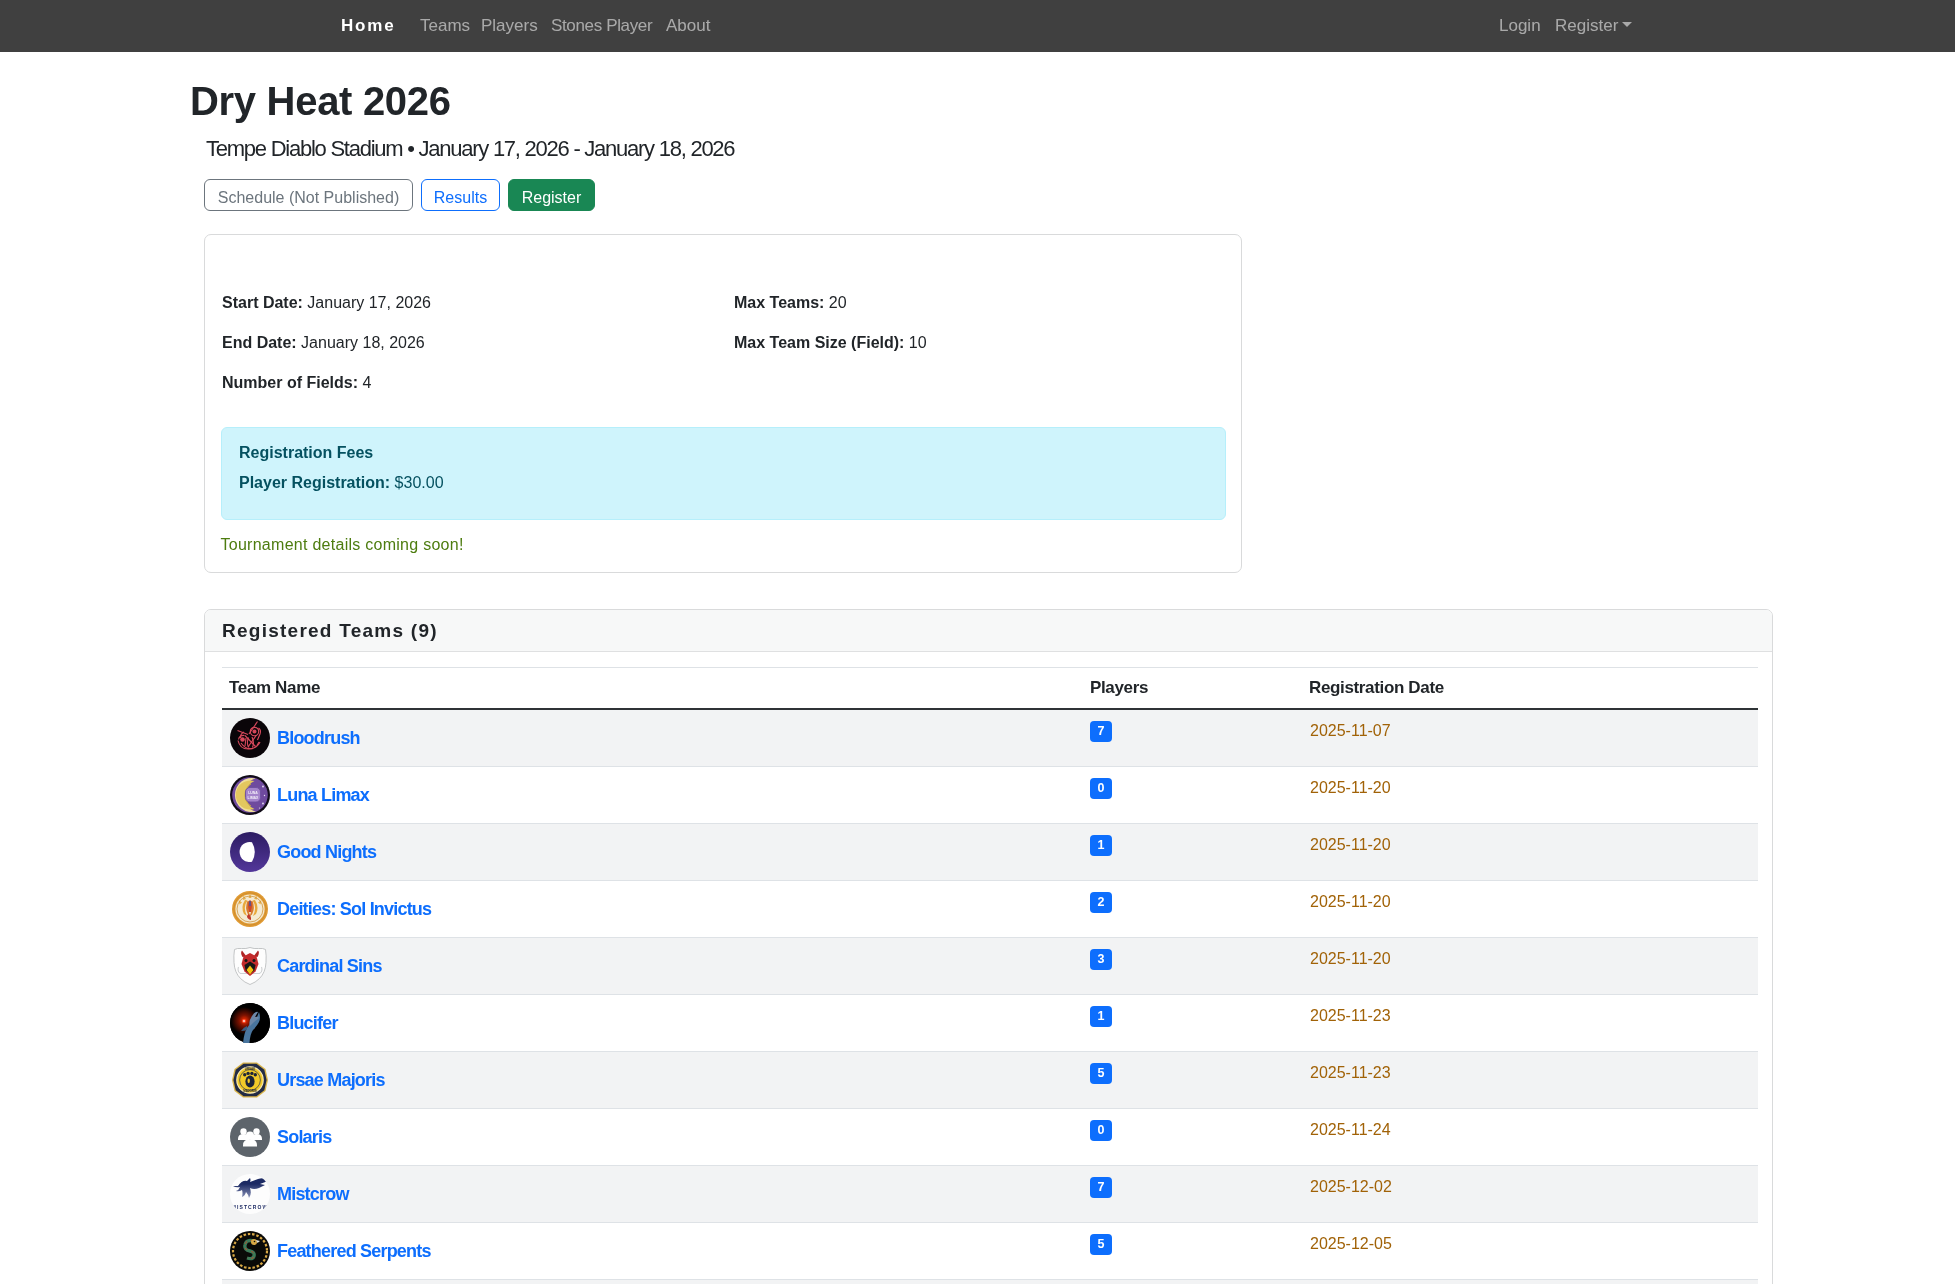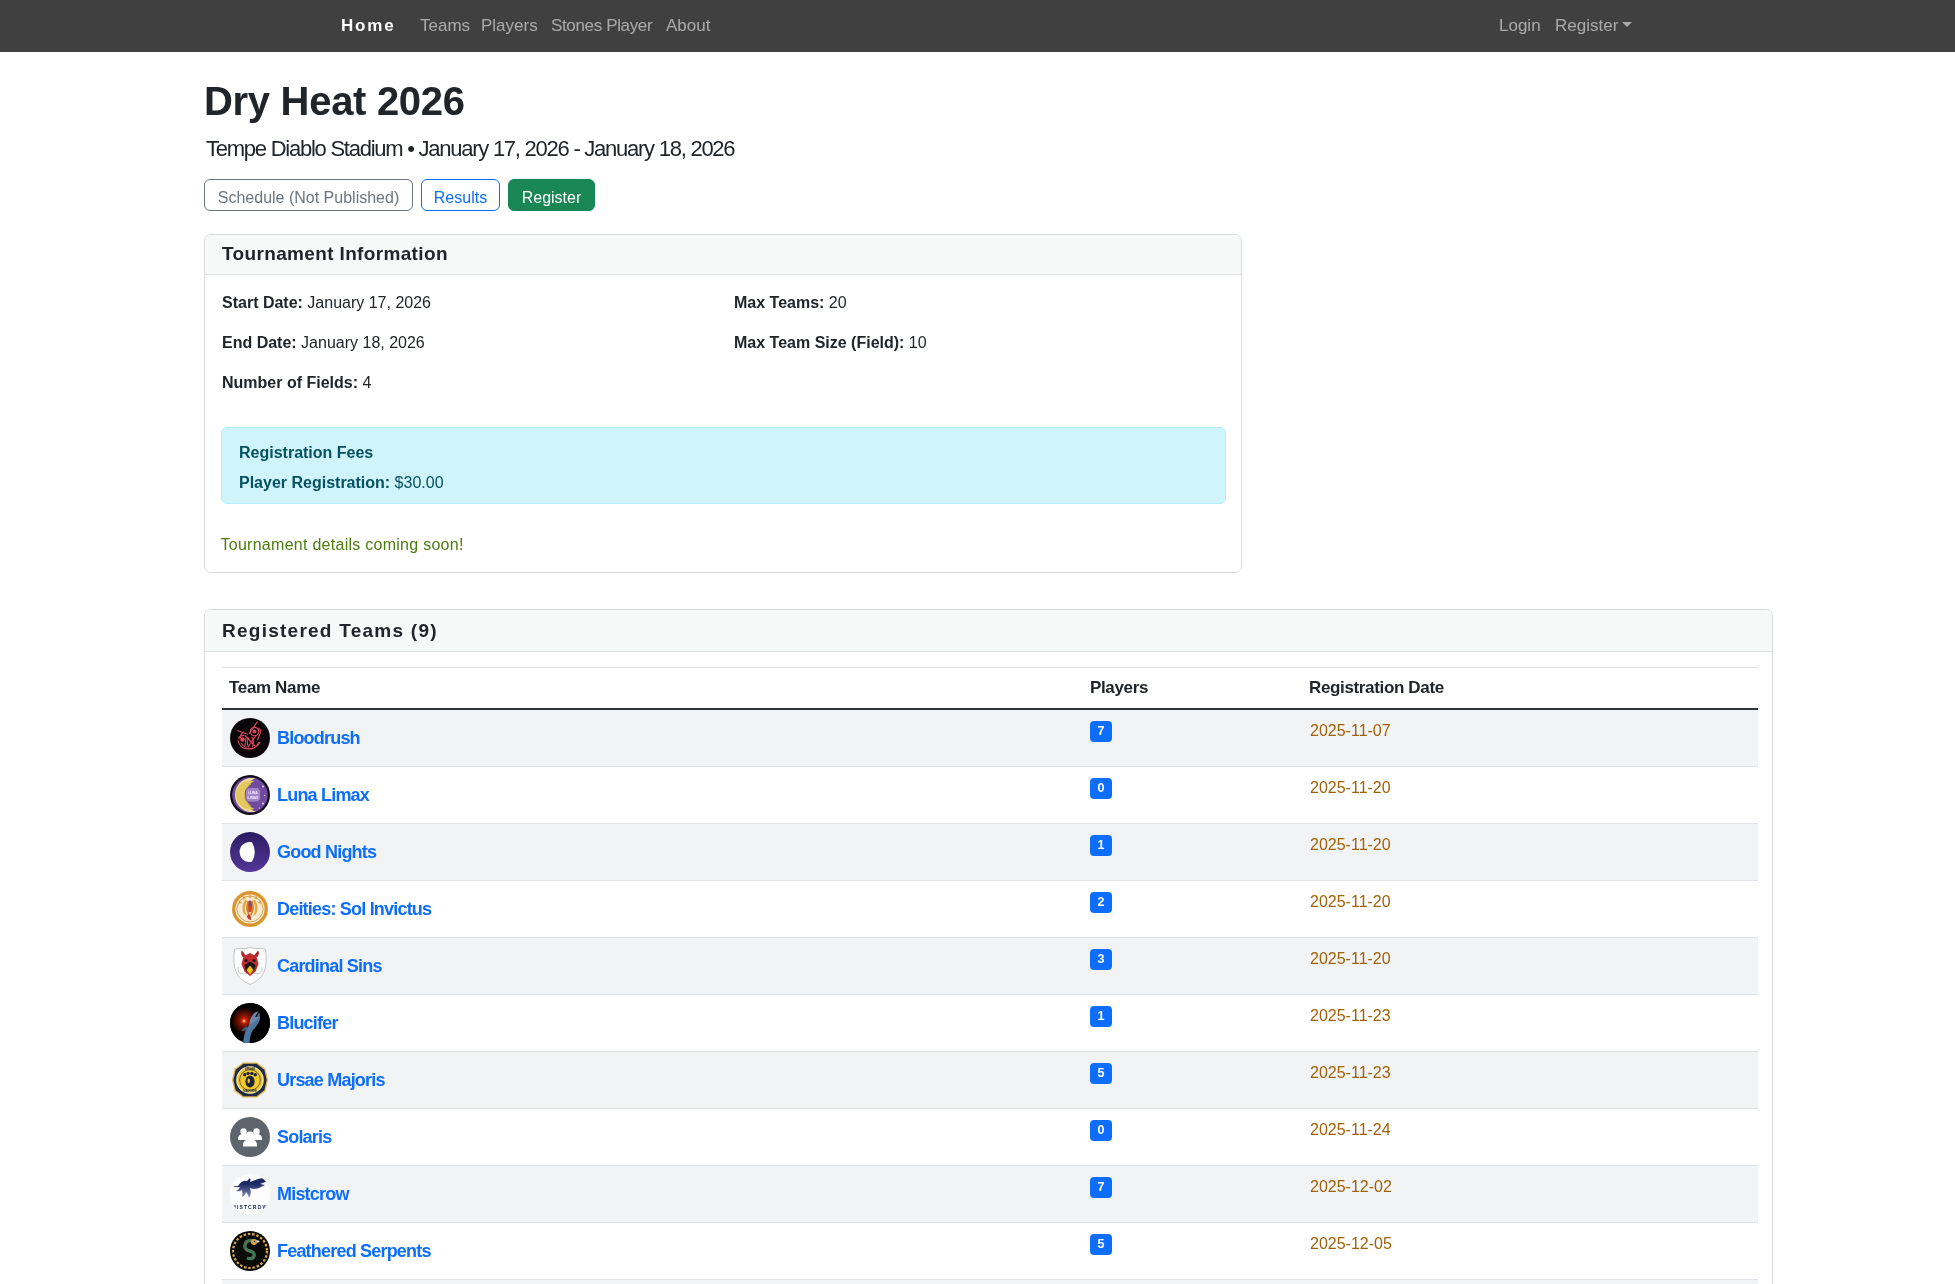--- a/index.html
+++ b/index.html
@@ -6,40 +6,40 @@
 html,body { width:1955px; height:1284px; overflow:hidden; background:#fff;
   font-family:"Liberation Sans", sans-serif; position:relative; }
 
 #nav { position:absolute; left:0; top:0; width:1955px; height:52px; background:#404040; }
 #nav span { position:absolute; font-size:17px; line-height:52px; color:rgba(255,255,255,0.55); }
 #nav .active { color:#fff; font-weight:bold; letter-spacing:1.8px; }
 .caret { position:absolute; left:1622px; top:22px; width:0; height:0;
   border-left:5px solid transparent; border-right:5px solid transparent;
   border-top:5px solid rgba(255,255,255,0.55); }
 
-#h1 { position:absolute; left:204px; top:77px; font-size:40px; line-height:48px; font-weight:bold; color:#212529; letter-spacing:-0.3px;}
+#h1 { position:absolute; left:190px; top:77px; font-size:40px; line-height:48px; font-weight:bold; color:#212529; letter-spacing:-0.3px;}
 #sub { position:absolute; left:206px; top:132px; font-size:22px; line-height:33px; color:#212529; letter-spacing:-1.25px;}
 
 .btn { position:absolute; top:179px; height:32px; border-radius:6px; font-size:16px;
   text-align:center; line-height:36px; }
 #btn1 { left:204px; width:209px; border:1px solid #6c757d; color:#6c757d; background:#fff; }
 #btn2 { left:421px; width:79px; border:1px solid #0d6efd; color:#0d6efd; background:#fff; }
 #btn3 { left:508px; width:87px; border:1px solid #198754; color:#fff; background:#198754; }
 
 .card { position:absolute; background:#fff; border:1px solid #d9dadb; border-radius:7px; }
 .cardhead { position:absolute; left:0; top:0; right:0; height:40px; background:#f7f8f8;
   border-bottom:1px solid #dfe0e1; border-radius:6px 6px 0 0; font-size:19px; font-weight:bold;
   color:#212529; line-height:37px; padding-left:17px; }
 #card2 .cardhead { height:42px; line-height:41px; letter-spacing:1.25px; }
 #card1 { left:204px; top:234px; width:1038px; height:339px; }
 #card2 { left:204px; top:609px; width:1569px; height:800px; }
 .lbl { font-weight:bold; }
 .fld { position:absolute; font-size:16px; color:#212529; line-height:24px; }
 
-#alert { position:absolute; left:16px; top:192px; width:1005px; height:77px;
+#alert { position:absolute; left:16px; top:192px; width:1005px; height:93px;
   background:#cff4fc; border:1px solid #b6effb; border-radius:6px; color:#055160;
   font-size:16px; }
 #alert .a1 { position:absolute; left:17px; top:13px; font-weight:bold; line-height:24px;}
 #alert .a2 { position:absolute; left:17px; top:43px; line-height:24px;}
 #soon { position:absolute; left:15.5px; top:298px; font-size:16px; color:#4d7c0f; line-height:24px; letter-spacing:0.27px;}
 .thr { position:absolute; font-size:17px; font-weight:bold; color:#212529; line-height:24px; letter-spacing:-0.35px; }
 #tline { position:absolute; left:17px; top:57px; width:1536px; height:0; border-top:1px solid #dee2e6; }
 #thead2 { position:absolute; left:17px; top:98px; width:1536px; height:0; border-top:2px solid #2f3336; }
 .row { position:absolute; left:17px; width:1536px; height:57px; border-bottom:1px solid #dee2e6; }
 .row.stripe { background:#f2f3f4; }
@@ -64,21 +64,20 @@
 </div>
 
 <div id="h1">Dry Heat 2026</div>
 <div id="sub">Tempe Diablo Stadium • January 17, 2026 - January 18, 2026</div>
 
 <div id="btn1" class="btn">Schedule (Not Published)</div>
 <div id="btn2" class="btn">Results</div>
 <div id="btn3" class="btn">Register</div>
 
 <div id="card1" class="card">
-  <div class="cardhead" style="letter-spacing:0.35px;">Tournament Information</div>
   <div class="fld" style="left:17px; top:56px;"><span class="lbl">Start Date:</span> January 17, 2026</div>
   <div class="fld" style="left:529px; top:56px;"><span class="lbl">Max Teams:</span> 20</div>
   <div class="fld" style="left:17px; top:96px;"><span class="lbl">End Date:</span> January 18, 2026</div>
   <div class="fld" style="left:529px; top:96px;"><span class="lbl">Max Team Size (Field):</span> 10</div>
   <div class="fld" style="left:17px; top:136px;"><span class="lbl">Number of Fields:</span> 4</div>
   <div id="alert">
     <div class="a1">Registration Fees</div>
     <div class="a2"><span class="lbl">Player Registration:</span> $30.00</div>
   </div>
   <div id="soon">Tournament details coming soon!</div>

